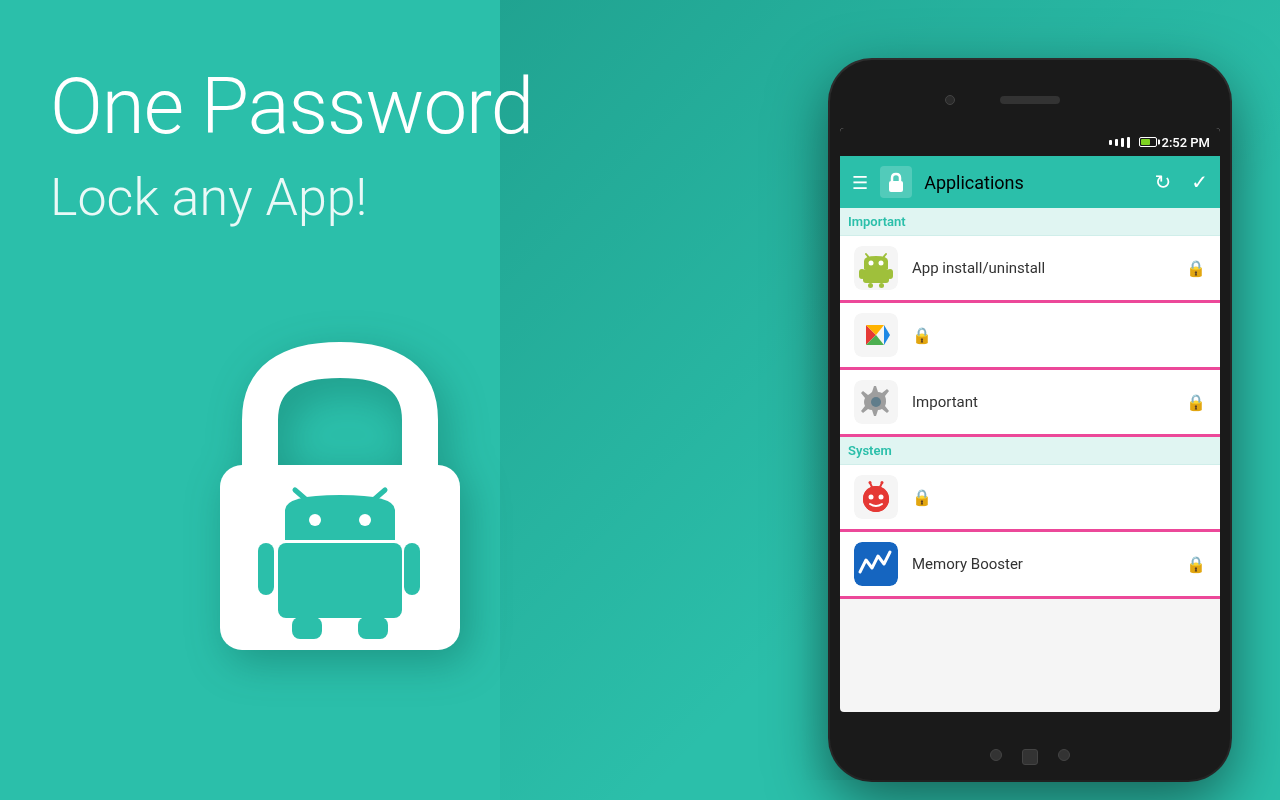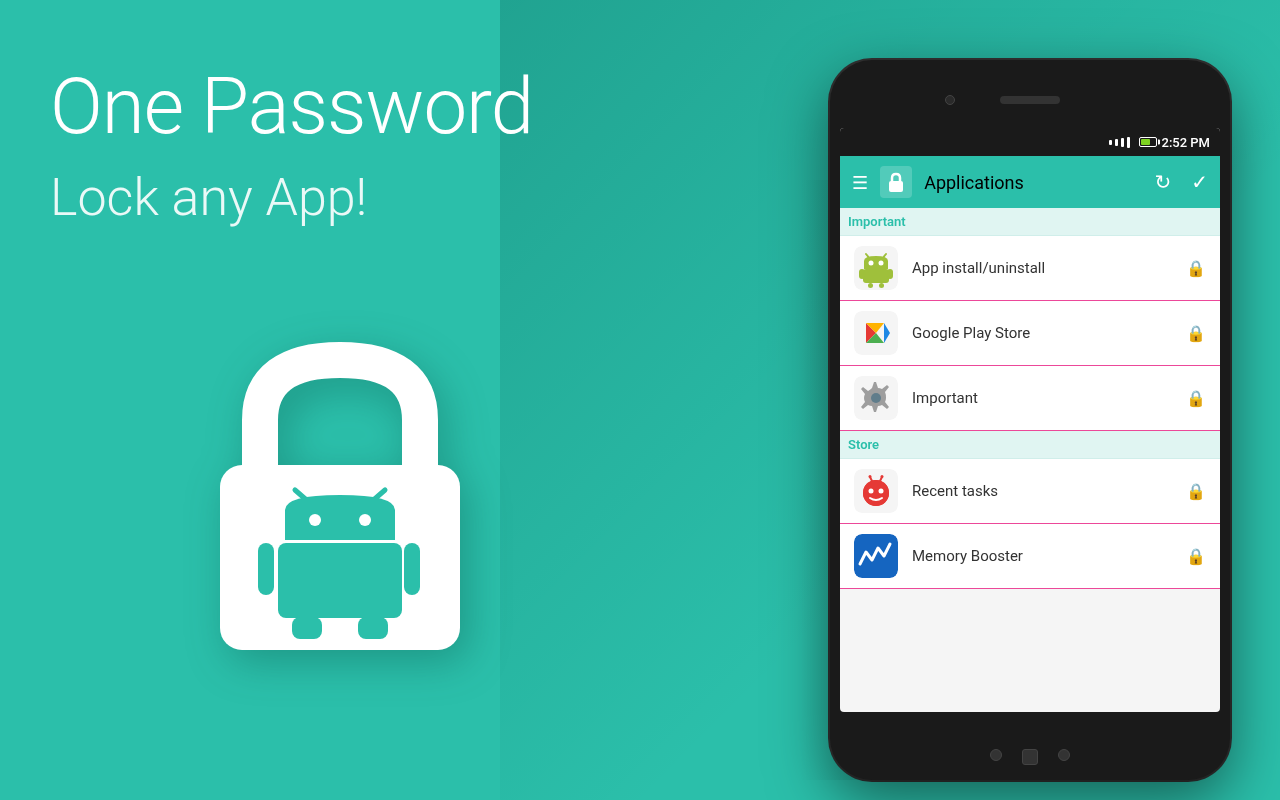--- a/index.html
+++ b/index.html
@@ -206,21 +206,21 @@
       color: #2bbfaa;
       border-bottom: 1px solid #d0eeea;
     }
 
     
     .app-item {
       background: #ffffff;
       display: flex;
       align-items: center;
       padding: 10px 14px;
-      border-bottom: 1px solid #ec4899;
+      border-bottom: 3px solid #ec4899;
       gap: 14px;
     }
 
     .app-icon-wrapper {
       width: 44px;
       height: 44px;
       border-radius: 8px;
       overflow: hidden;
       flex-shrink: 0;
       display: flex;
@@ -419,58 +419,56 @@
             <rect width="44" height="44" fill="#f5f5f5" rx="8"></rect>
 
             <polygon points="14,10 36,22 14,34" fill="none"></polygon>
 
             <polygon points="12,12 22,22 12,32" fill="#e53935"></polygon>
             <polygon points="12,12 30,12 22,22" fill="#ffb300"></polygon>
             <polygon points="22,22 30,32 12,32" fill="#4caf50"></polygon>
             <polygon points="30,12 36,22 30,32" fill="#1e88e5"></polygon>
           </svg>
         </div>
-        <span class="app-name">Google Play Store</span>
         <span class="lock-badge">🔒</span>
       </div>
 
       <div class="app-item">
         <div class="app-icon-wrapper">
           <svg width="44" height="44" viewBox="0 0 44 44" xmlns="http://www.w3.org/2000/svg">
             <rect width="44" height="44" fill="#f5f5f5" rx="8"></rect>
             <circle cx="22" cy="22" r="5" fill="#607d8b"></circle>
             <path d="M22 6 L24 12 Q26 12 28 13 L33 9 L35 11 L31 16 Q32 18 32 22 Q32 24 31 26 L35 31 L33 33 L28 29 Q26 30 24 30 L22 36 L20 36 L18 30 Q16 30 14 29 L9 33 L7 31 L11 26 Q10 24 10 22 Q10 20 11 18 L7 13 L9 11 L14 15 Q16 14 18 12 L20 6 Z" fill="#9e9e9e"></path>
             <circle cx="22" cy="22" r="5" fill="#607d8b"></circle>
           </svg>
         </div>
         <span class="app-name">Important</span>
         <span class="lock-badge">🔒</span>
       </div>
 
-      <div class="section-header">Store</div>
+      <div class="section-header">System</div>
 
       <div class="app-item">
         <div class="app-icon-wrapper">
           <svg width="44" height="44" viewBox="0 0 44 44" xmlns="http://www.w3.org/2000/svg">
             <rect width="44" height="44" fill="#f5f5f5" rx="8"></rect>
 
             <ellipse cx="22" cy="24" rx="13" ry="13" fill="#e53935"></ellipse>
             <ellipse cx="22" cy="24" rx="13" ry="13" fill="#e53935"></ellipse>
 
             <circle cx="17" cy="22" r="2.5" fill="white"></circle>
             <circle cx="27" cy="22" r="2.5" fill="white"></circle>
             <path d="M16 29 Q22 33 28 29" fill="none" stroke="white" stroke-width="2" stroke-linecap="round"></path>
 
             <line x1="18" y1="12" x2="16" y2="8" stroke="#e53935" stroke-width="2" stroke-linecap="round"></line>
             <line x1="26" y1="12" x2="28" y2="8" stroke="#e53935" stroke-width="2" stroke-linecap="round"></line>
             <circle cx="16" cy="7.5" r="1.5" fill="#e53935"></circle>
             <circle cx="28" cy="7.5" r="1.5" fill="#e53935"></circle>
           </svg>
         </div>
-        <span class="app-name">Recent tasks</span>
         <span class="lock-badge">🔒</span>
       </div>
 
 
       <div class="app-item">
         <div class="app-icon-wrapper">
           <svg width="44" height="44" viewBox="0 0 44 44" xmlns="http://www.w3.org/2000/svg">
             <rect width="44" height="44" fill="#1565c0" rx="8"></rect>
 
             <polyline points="6,30 12,18 18,26 24,14 30,22 36,10" fill="none" stroke="white" stroke-width="3" stroke-linecap="round" stroke-linejoin="round"></polyline>

